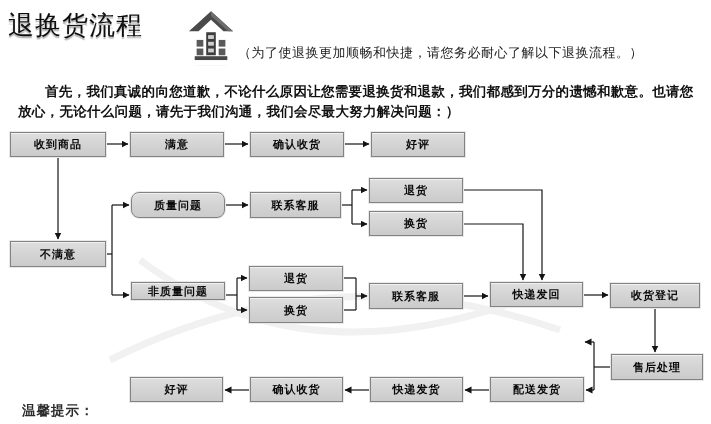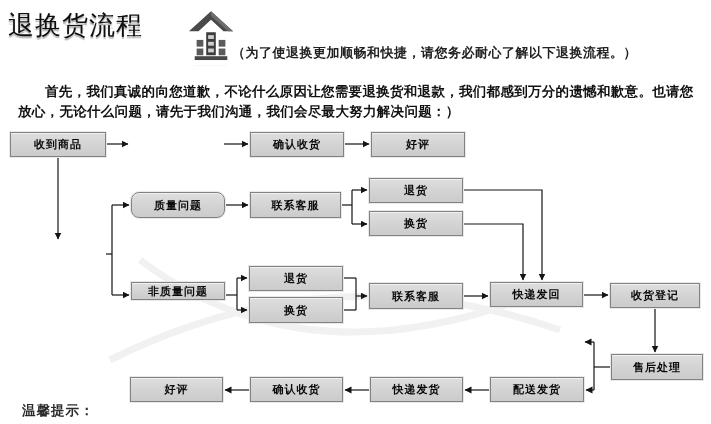--- a/index.html
+++ b/index.html
@@ -20,22 +20,22 @@
   }
   .big-title.reflect {
     position: absolute; left: 0; top: 40px; height: 20px; overflow: hidden;
     transform: scaleY(-1); transform-origin: top;
     opacity: .20; text-shadow: none; color: #555;
     -webkit-mask-image: linear-gradient(to bottom, rgba(0,0,0,0) 20%, rgba(0,0,0,1) 100%);
     mask-image: linear-gradient(to bottom, rgba(0,0,0,0) 20%, rgba(0,0,0,1) 100%);
   }
   .logo { position: absolute; left: 188px; top: 10px; width: 46px; height: 56px; }
   .subtitle {
-    position: absolute; left: 232px; top: 44px; font-size: 13px;
-    color: #222; font-weight: 700; letter-spacing: .5px; white-space: nowrap;
+    position: absolute; left: 238px; top: 44px; font-size: 13px;
+    color: #222; font-weight: 400; letter-spacing: .5px; white-space: nowrap;
   }
   
   .intro {
     position: absolute; left: 18px; top: 82px; width: 682px;
     font-size: 13.5px; line-height: 20px; color: #111; font-weight: 600;
     text-indent: 2em; letter-spacing: .3px;
   }
   
   .connectors { position: absolute; left: 0; top: 0; width: 711px; height: 424px; }
   .node {
@@ -141,22 +141,24 @@
       <line x1="594" y1="342" x2="585" y2="342" marker-end="url(#arr)"></line>
       <line x1="594" y1="390" x2="586" y2="390" marker-end="url(#arr)"></line>
 
       <line x1="490" y1="390" x2="465" y2="390" marker-end="url(#arr)"></line>
       <line x1="370" y1="390" x2="345" y2="390" marker-end="url(#arr)"></line>
       <line x1="250" y1="390" x2="225" y2="390" marker-end="url(#arr)"></line>
     </g>
   </svg>
 
   <div class="node" style="left:10px;  top:132px; width:96px; height:25px;">收到商品</div>
+  <div class="node" style="left:130px; top:132px; width:94px; height:25px;">满意</div>
   <div class="node" style="left:250px; top:132px; width:94px; height:25px;">确认收货</div>
   <div class="node" style="left:371px; top:132px; width:94px; height:25px;">好评</div>
+  <div class="node" style="left:10px;  top:241px; width:96px; height:26px;">不满意</div>
   <div class="node" style="left:131px; top:192px; width:94px; height:26px;border-radius:8px;">质量问题</div>
   <div class="node" style="left:250px; top:192px; width:91px; height:26px;">联系客服</div>
   <div class="node" style="left:369px; top:178px; width:94px; height:25px;">退货</div>
   <div class="node" style="left:369px; top:211px; width:94px; height:25px;">换货</div>
   <div class="node" style="left:131px; top:282px; width:94px; height:18px;">非质量问题</div>
   <div class="node" style="left:249px; top:266px; width:94px; height:25px;">退货</div>
   <div class="node" style="left:249px; top:297px; width:94px; height:26px;">换货</div>
   <div class="node" style="left:369px; top:283px; width:94px; height:26px;">联系客服</div>
   <div class="node" style="left:490px; top:282px; width:93px; height:25px;">快递发回</div>
   <div class="node" style="left:610px; top:283px; width:90px; height:25px;">收货登记</div>

